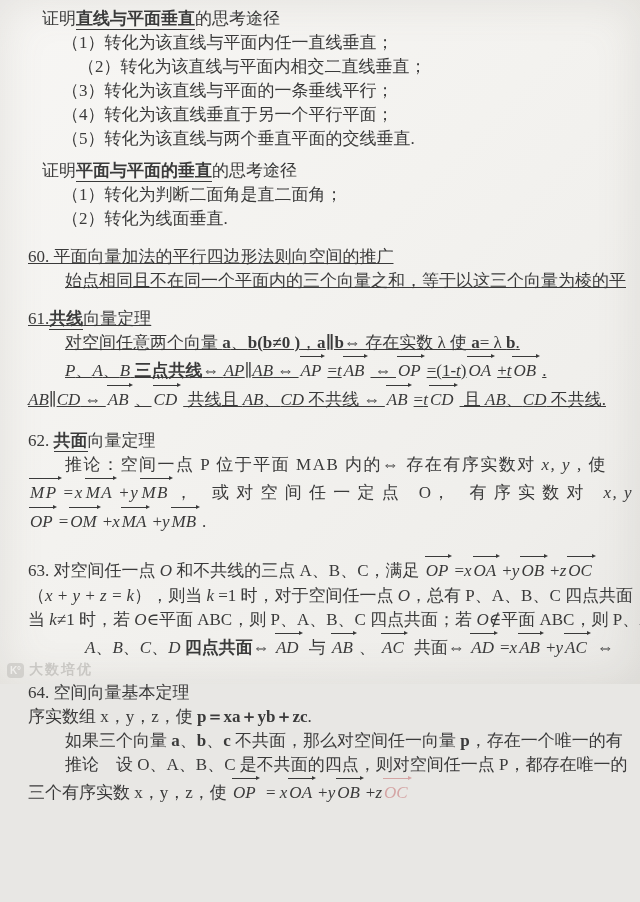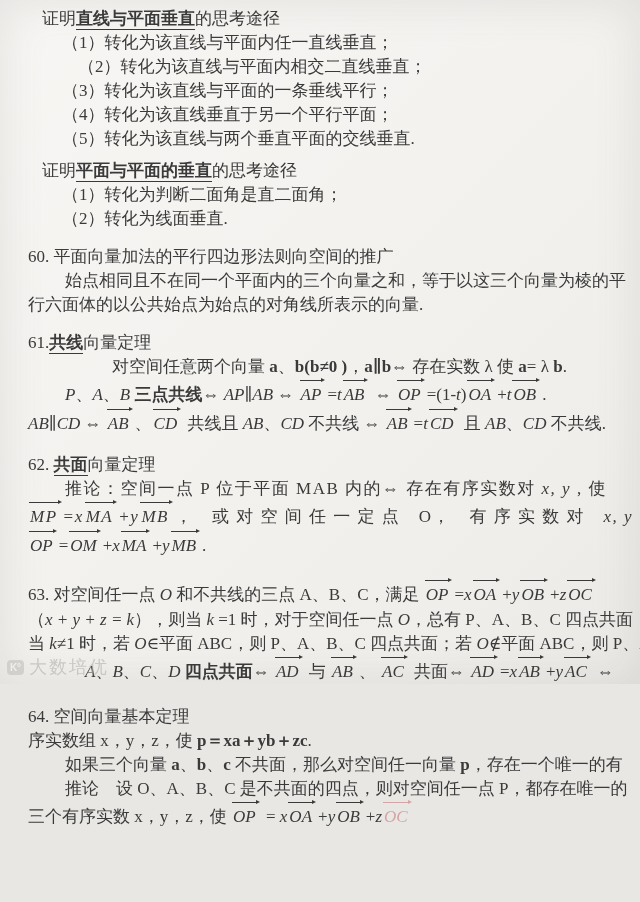--- a/index.html
+++ b/index.html
@@ -32,35 +32,35 @@
     content:"";position:absolute;top:1px;left:0;right:4px;height:1.3px;
     background:currentColor;
   }
   .r-vec::after{
     content:"";position:absolute;top:-1.5px;right:0;width:0;height:0;
     border-left:4.5px solid currentColor;
     border-top:2.5px solid transparent;border-bottom:2.5px solid transparent;
   }
   .r-smudge{color:#d09595;opacity:.8;filter:blur(.7px);}
   
-  .g8{margin-top:8px;}  .g14{margin-top:14px;} .g16{margin-top:16px;}
+  .g8{margin-top:8px;}  .g14{margin-top:14px;text-decoration:underline;} .g16{margin-top:16px;}
   .g20{margin-top:20px;}
   
   .watermark{
     position:absolute;left:7px;bottom:5px;
     display:flex;align-items:center;gap:5px;
     color:#b7b5b1;opacity:.65;filter:blur(.4px);
     font-family:"Liberation Sans","DejaVu Sans",sans-serif;
   }
   .wm-logo{
     display:inline-block;width:17px;height:15px;border-radius:4px;
     background:#c6c4c0;color:#f3f2ef;font-size:10px;line-height:15px;
     text-align:center;font-weight:700;
   }
-  .wm-text{font-size:18px;font-weight:400;letter-spacing:2px;}
+  .wm-text{font-size:14px;font-weight:700;letter-spacing:2px;}
 </style>
 </head>
 <body>
 
 <div class="page">
   <main>
       <section class="block">
         <div class="line" style="margin-left: 14px;"><span>证明</span><span class="r-bu">直线与平面垂直</span><span>的思考途径</span></div>
         <div class="line" style="margin-left: 34px;"><span>（1）转化为该直线与平面内任一直线垂直；</span></div>
         <div class="line" style="margin-left: 50px;"><span>（2）转化为该直线与平面内相交二直线垂直；</span></div>
@@ -69,25 +69,24 @@
         <div class="line" style="margin-left: 34px;"><span>（5）转化为该直线与两个垂直平面的交线垂直.</span></div>
       </section>
       <section class="block g8">
         <div class="line" style="margin-left: 14px;"><span>证明</span><span class="r-bu">平面与平面的垂直</span><span>的思考途径</span></div>
         <div class="line" style="margin-left: 34px;"><span>（1）转化为判断二面角是直二面角；</span></div>
         <div class="line" style="margin-left: 34px;"><span>（2）转化为线面垂直.</span></div>
       </section>
       <section class="block g14">
         <div class="line"><span>60. 平面向量加法的平行四边形法则向空间的推广</span></div>
         <div class="line" style="margin-left: 37px;"><span>始点相同且不在同一个平面内的三个向量之和，等于以这三个向量为棱的平</span></div>
-        <div class="line"><span>行六面体的以公共始点为始点的对角线所表示的向量.</span></div>
       </section>
       <section class="block g14">
         <div class="line"><span>61.</span><span class="r-bu">共线</span><span>向量定理</span></div>
-        <div class="line" style="margin-left: 37px; text-align: center;"><span>对空间任意两个向量 </span><span class="r-b">a</span><span>、</span><span class="r-b">b(b≠0 )</span><span>，</span><span class="r-b">a∥b</span><span>⇔ 存在实数 λ 使 </span><span class="r-b">a</span><span>= λ </span><span class="r-b">b</span><span>.</span></div>
+        <div class="line" style="margin-left: 37px;"><span>对空间任意两个向量 </span><span class="r-b">a</span><span>、</span><span class="r-b">b(b≠0 )</span><span>，</span><span class="r-b">a∥b</span><span>⇔ 存在实数 λ 使 </span><span class="r-b">a</span><span>= λ </span><span class="r-b">b</span><span>.</span></div>
         <div class="line tall" style="margin-left: 37px;"><span class="r-i">P</span><span>、</span><span class="r-i">A</span><span>、</span><span class="r-i">B</span><span> </span><span class="r-b">三点共线</span><span>⇔ </span><span class="r-i">AP</span><span>∥</span><span class="r-i">AB</span><span> ⇔ </span><span class="r-vec">AP</span><span>=</span><span class="r-i">t</span><span class="r-vec">AB</span><span> ⇔ </span><span class="r-vec">OP</span><span>=(1-</span><span class="r-i">t</span><span>)</span><span class="r-vec">OA</span><span>+</span><span class="r-i">t</span><span class="r-vec">OB</span><span>.</span></div>
         <div class="line tall"><span class="r-i">AB</span><span>∥</span><span class="r-i">CD</span><span> ⇔ </span><span class="r-vec">AB</span><span>、</span><span class="r-vec">CD</span><span> 共线且 </span><span class="r-i">AB</span><span>、</span><span class="r-i">CD</span><span> 不共线 ⇔ </span><span class="r-vec">AB</span><span>=</span><span class="r-i">t</span><span class="r-vec">CD</span><span> 且 </span><span class="r-i">AB</span><span>、</span><span class="r-i">CD</span><span> 不共线.</span></div>
       </section>
       <section class="block g16">
         <div class="line"><span>62. </span><span class="r-bu">共面</span><span>向量定理</span></div>
         <div class="line w1" style="margin-left: 37px;"><span>推论：空间一点 P 位于平面 MAB 内的⇔ 存在有序实数对 </span><span class="r-i">x, y</span><span> , 使</span></div>
         <div class="line tall w1"><span class="r-vec">MP</span><span>=</span><span class="r-i">x</span><span class="r-vec">MA</span><span>+</span><span class="r-i">y</span><span class="r-vec">MB</span><span>，　或 对 空 间 任 一 定 点　O，　有 序 实 数 对　</span><span class="r-i">x, y</span><span>，　使</span></div>
         <div class="line tall"><span class="r-vec">OP</span><span>=</span><span class="r-vec">OM</span><span>+</span><span class="r-i">x</span><span class="r-vec">MA</span><span>+</span><span class="r-i">y</span><span class="r-vec">MB</span><span>.</span></div>
       </section>
       <section class="block g20">

